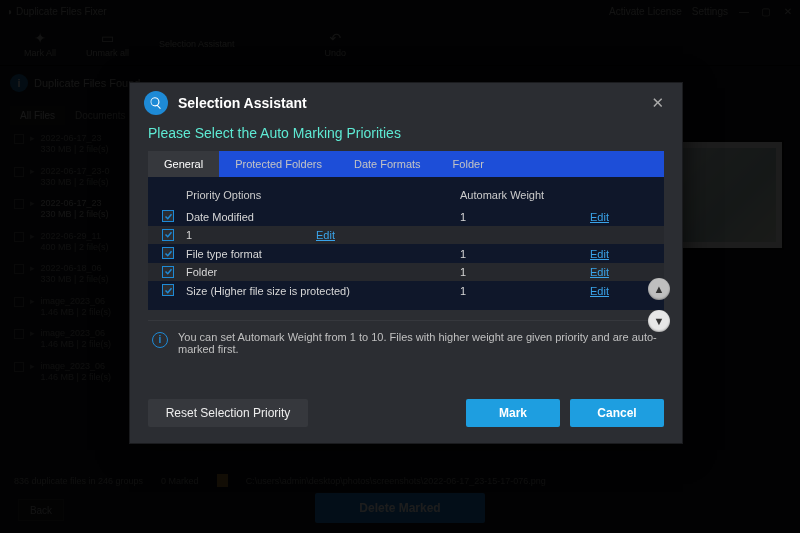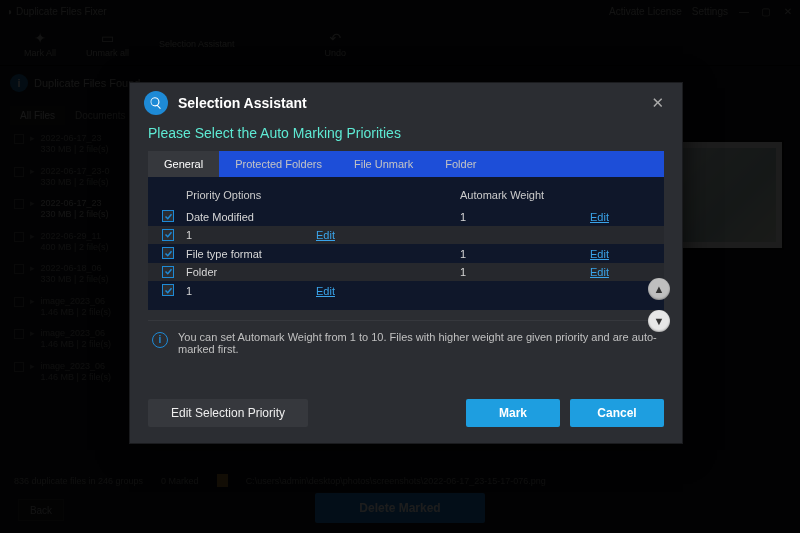--- a/index.html
+++ b/index.html
@@ -198,21 +198,21 @@
         </svg>
     </span>
     <span class="title">Selection Assistant</span>
     <span class="close">✕</span>
   </div>
   <div class="m-sub">Please Select the Auto Marking Priorities</div>
 
   <div class="m-tabs">
     <div class="m-tab active">General</div>
     <div class="m-tab">Protected Folders</div>
-    <div class="m-tab">File Unmark</div>
+    <div class="m-tab">Date Formats</div>
     <div class="m-tab">Folder</div>
   </div>
 
   <div class="m-body">
     <div class="m-thead">
       <span class="c1"></span>
       <span class="c2">Priority Options</span>
       <span class="c3">Automark Weight</span>
       <span class="c4"></span>
     </div>
@@ -254,32 +254,33 @@
       <span class="c2">Folder</span>
       <span class="c3">1</span>
       <span class="c4"><span class="edit-link">Edit</span></span>
     </div>
     <div class="m-row">
       <span class="c1"><span class="chk">
             <svg viewBox="0 0 12 12">
               <polyline points="2,6 5,9 10,3"></polyline>
             </svg>
           </span></span>
+      <span class="c2">Size (Higher file size is protected)</span>
       <span class="c3">1</span>
       <span class="c4"><span class="edit-link">Edit</span></span>
     </div>
   </div>
 
   <div class="m-note">
     <span class="info">i</span>
     <span>You can set Automark Weight from 1 to 10. Files with higher weight are given priority and are auto-marked first.</span>
   </div>
 
   <div class="m-footer">
-    <button class="btn btn-reset">Edit Selection Priority</button>
+    <button class="btn btn-reset">Reset Selection Priority</button>
     <span class="sp"></span>
     <button class="btn btn-primary">Mark</button>
     <button class="btn btn-primary">Cancel</button>
   </div>
 
   <div class="scroll-arrows">
     <div class="sarrow">▲</div>
     <div class="sarrow dn">▼</div>
   </div>
 </div>

